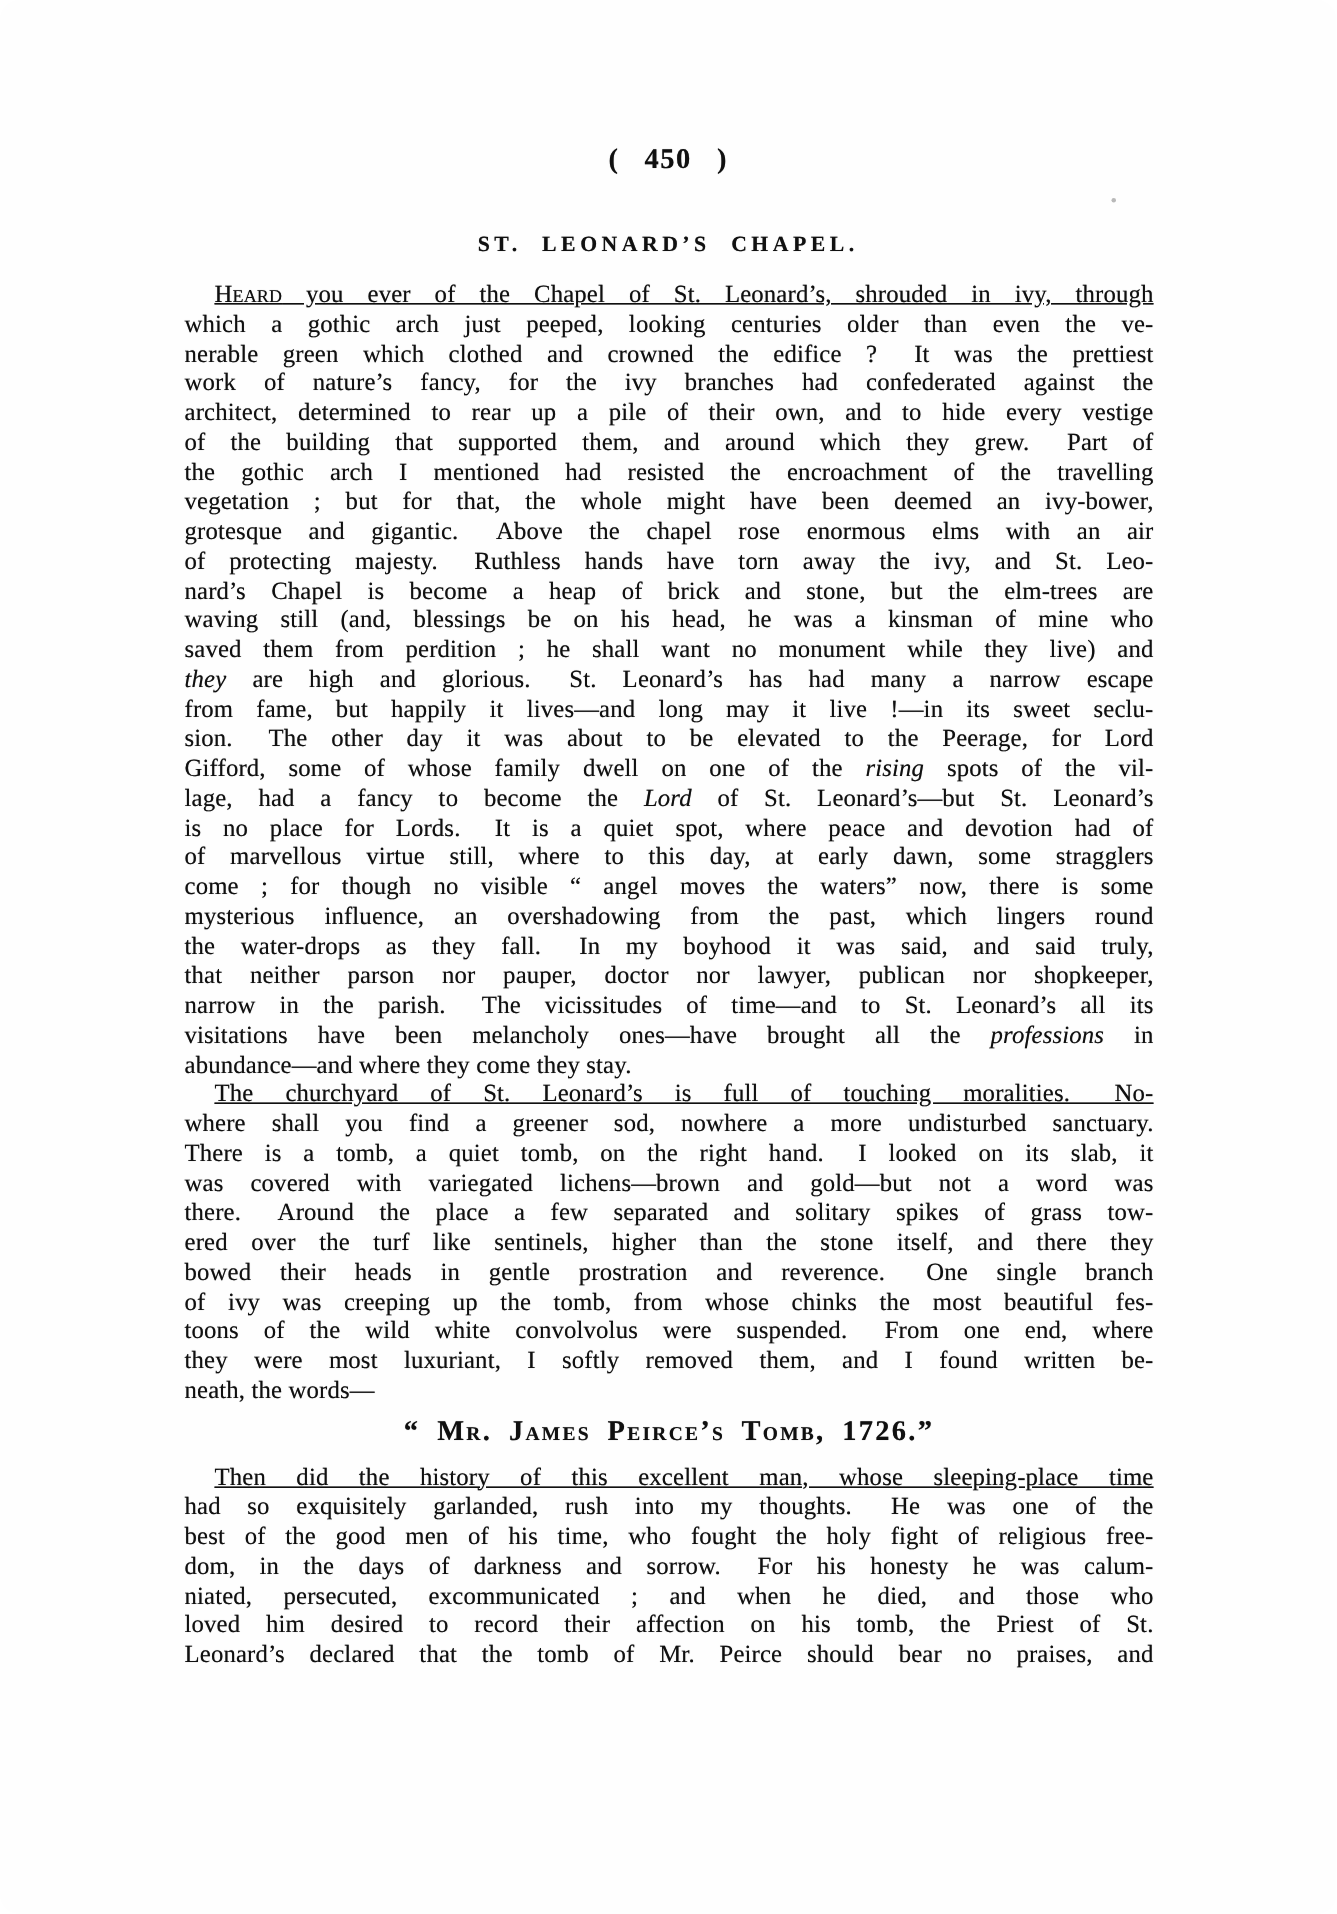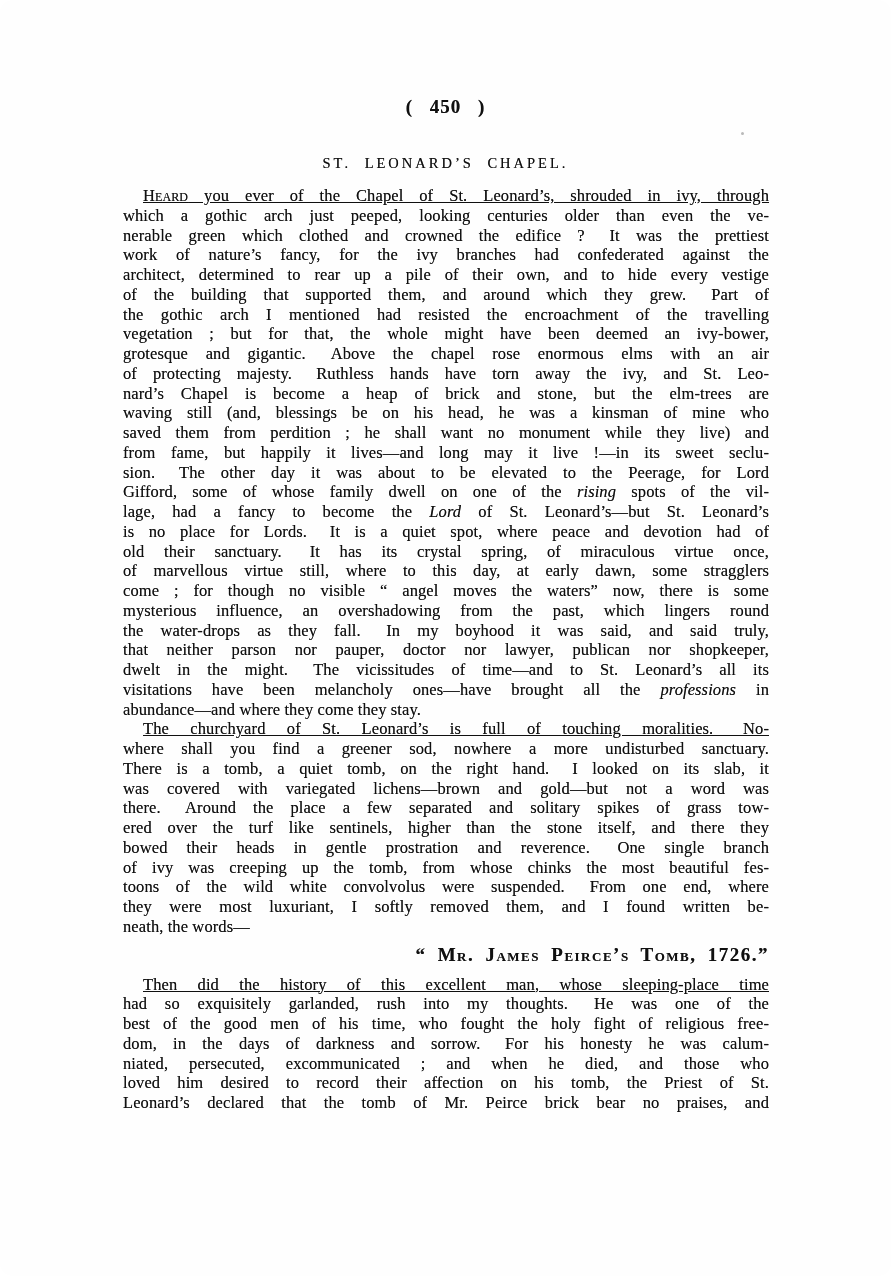--- a/index.html
+++ b/index.html
@@ -25,21 +25,21 @@
     letter-spacing: 1px;
     text-shadow: 0 0 0.5px rgba(10,10,10,0.55);
   }
   .article-title {
     position: absolute;
     top: 155px;
     left: 0;
     width: 100%;
     text-align: center;
     font-size: 14.5px;
-    font-weight: 400;
+    font-weight: 700;
     letter-spacing: 3px;
     word-spacing: 7px;
     text-shadow: 0 0 0.5px rgba(10,10,10,0.6);
   }
   .article-body {
     position: absolute;
     top: 186px;
     left: 123px;
     width: 646px;
   }
@@ -53,21 +53,21 @@
     white-space: normal;
     letter-spacing: 0.1px;
     text-shadow: 0 0 0.45px rgba(15,15,15,0.6);
   }
   .tline.first { text-indent: 20px; text-decoration: underline; }
   .tline.no-just { text-align-last: left; }
   .tline i { font-style: italic; }
   .sc { font-variant: small-caps; }
   .inscription {
     margin: 7px 0 9px 0;
-    text-align: right;
+    text-align: center;
     font-size: 19px;
     font-weight: 700;
     font-variant: small-caps;
     letter-spacing: 1.5px;
     word-spacing: 5px;
     text-shadow: 0 0 0.5px rgba(10,10,10,0.55);
   }
   .speck {
     position: absolute;
     top: 132px;
@@ -93,32 +93,32 @@
         <div class="tline">work of nature’s fancy, for the ivy branches had confederated against the</div>
         <div class="tline">architect, determined to rear up a pile of their own, and to hide every vestige</div>
         <div class="tline">of the building that supported them, and around which they grew.  Part of</div>
         <div class="tline">the gothic arch I mentioned had resisted the encroachment of the travelling</div>
         <div class="tline">vegetation ; but for that, the whole might have been deemed an ivy-bower,</div>
         <div class="tline">grotesque and gigantic.  Above the chapel rose enormous elms with an air</div>
         <div class="tline">of protecting majesty.  Ruthless hands have torn away the ivy, and St. Leo-</div>
         <div class="tline">nard’s Chapel is become a heap of brick and stone, but the elm-trees are</div>
         <div class="tline">waving still (and, blessings be on his head, he was a kinsman of mine who</div>
         <div class="tline">saved them from perdition ; he shall want no monument while they live) and</div>
+        <div class="tline"><i>they</i> are high and glorious.  St. Leonard’s has had many a narrow escape</div>
         <div class="tline">from fame, but happily it lives—and long may it live !—in its sweet seclu-</div>
         <div class="tline">sion.  The other day it was about to be elevated to the Peerage, for Lord</div>
         <div class="tline">Gifford, some of whose family dwell on one of the <i>rising</i> spots of the vil-</div>
         <div class="tline">lage, had a fancy to become the <i>Lord</i> of St. Leonard’s—but St. Leonard’s</div>
         <div class="tline">is no place for Lords.  It is a quiet spot, where peace and devotion had of</div>
-        <div class="tline">old their sanctuary.  It has its crystal spring, of miraculous virtue once,</div>
         <div class="tline">of marvellous virtue still, where to this day, at early dawn, some stragglers</div>
         <div class="tline">come ; for though no visible “ angel moves the waters” now, there is some</div>
         <div class="tline">mysterious influence, an overshadowing from the past, which lingers round</div>
         <div class="tline">the water-drops as they fall.  In my boyhood it was said, and said truly,</div>
         <div class="tline">that neither parson nor pauper, doctor nor lawyer, publican nor shopkeeper,</div>
-        <div class="tline">dwelt in the might.  The vicissitudes of time—and to St. Leonard’s all its</div>
+        <div class="tline">narrow in the parish.  The vicissitudes of time—and to St. Leonard’s all its</div>
         <div class="tline">visitations have been melancholy ones—have brought all the <i>professions</i> in</div>
         <div class="tline no-just">abundance—and where they come they stay.</div>
       </div>
       <div class="para">
         <div class="tline first">The churchyard of St. Leonard’s is full of touching moralities.  No-</div>
         <div class="tline">where shall you find a greener sod, nowhere a more undisturbed sanctuary.</div>
         <div class="tline">There is a tomb, a quiet tomb, on the right hand.  I looked on its slab, it</div>
         <div class="tline">was covered with variegated lichens—brown and gold—but not a word was</div>
         <div class="tline">there.  Around the place a few separated and solitary spikes of grass tow-</div>
         <div class="tline">ered over the turf like sentinels, higher than the stone itself, and there they</div>
@@ -129,16 +129,16 @@
         <div class="tline no-just">neath, the words—</div>
       </div>
       <div class="inscription">“ Mr. James Peirce’s Tomb, 1726.”</div>
       <div class="para">
         <div class="tline first">Then did the history of this excellent man, whose sleeping-place time</div>
         <div class="tline">had so exquisitely garlanded, rush into my thoughts.  He was one of the</div>
         <div class="tline">best of the good men of his time, who fought the holy fight of religious free-</div>
         <div class="tline">dom, in the days of darkness and sorrow.  For his honesty he was calum-</div>
         <div class="tline">niated, persecuted, excommunicated ; and when he died, and those who</div>
         <div class="tline">loved him desired to record their affection on his tomb, the Priest of St.</div>
-        <div class="tline">Leonard’s declared that the tomb of Mr. Peirce brick bear no praises, and</div>
+        <div class="tline">Leonard’s declared that the tomb of Mr. Peirce should bear no praises, and</div>
       </div>
     </div>
 </div>
 
 </body></html>

